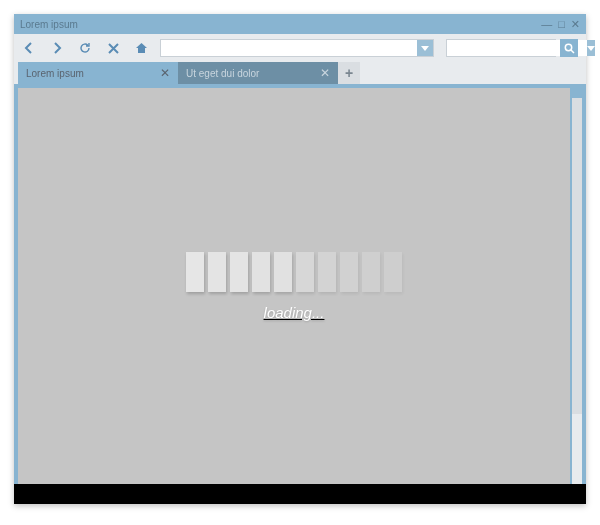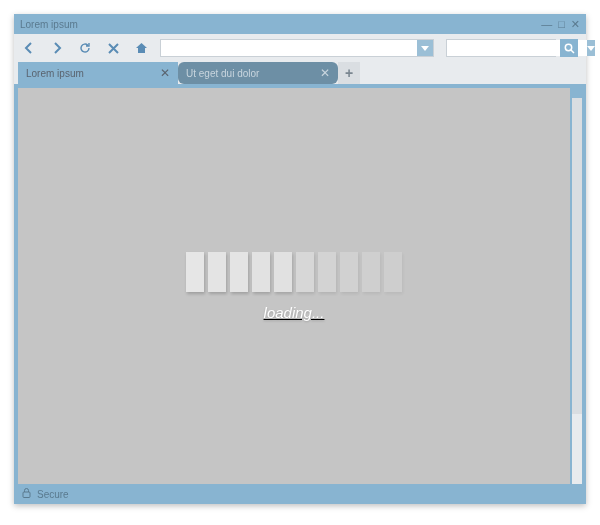--- a/index.html
+++ b/index.html
@@ -17,21 +17,21 @@
 .url-bar input { flex:1; border:none; outline:none; font-size:10px; padding:0 4px; }
 .url-drop { width:16px; background:#9bbfd6; display:flex; align-items:center; justify-content:center; cursor:pointer; }
 .url-drop svg { fill:#fff; }
 .search-group { display:flex; gap:4px; }
 .search-bar { width:110px; height:18px; background:#fff; border:1px solid #c9d0d6; display:flex; }
 .search-bar input { flex:1; border:none; outline:none; font-size:10px; padding:0 4px; }
 .search-btn { width:18px; height:18px; background:#88b4d1; display:flex; align-items:center; justify-content:center; cursor:pointer; }
 .tabstrip { height:22px; background:#e8ebee; display:flex; align-items:stretch; padding-left:4px; }
 .tab { display:flex; align-items:center; padding:0 8px; font-size:10px; gap:30px; }
 .tab.active { background:#88b4d1; color:#5a6470; width:160px; justify-content:space-between; }
-.tab.inactive { background:#6d8fa5; color:#c8d5de; width:160px; justify-content:space-between;border-radius:6px; }
+.tab.inactive { background:#6d8fa5; color:#c8d5de; width:160px; justify-content:space-between; }
 .tab .close { cursor:pointer; font-size:12px; }
 .newtab { width:22px; background:#dadee2; display:flex; align-items:center; justify-content:center; cursor:pointer; color:#7a8690; font-size:14px; font-weight:bold; }
 .content-wrap { position:relative; height:400px; background:#88b4d1; padding:4px 4px 0 4px; }
 .viewport { position:relative; width:calc(100% - 12px); height:100%; background:#c5c5c5; display:flex; flex-direction:column; align-items:center; justify-content:center;text-decoration:underline; }
 .scrollbar { position:absolute; right:4px; top:4px; width:10px; height:calc(100% - 4px); background:#d9dde1; }
 .scroll-thumb-top { position:absolute; top:0; width:100%; height:10px; background:#88b4d1; }
 .scroll-thumb-bot { position:absolute; bottom:0; width:100%; height:70px; background:#e8ebee; }
 .loader { display:flex; gap:4px; margin-bottom:12px; }
 .loader .bar { width:18px; height:40px; background:#e6e6e6; box-shadow:1px 2px 3px rgba(0,0,0,0.2); }
 .loader .bar.b1{opacity:1}.loader .bar.b2{opacity:.97}.loader .bar.b3{opacity:.94}.loader .bar.b4{opacity:.9}.loader .bar.b5{opacity:.85}.loader .bar.b6{opacity:.55}.loader .bar.b7{opacity:.45}.loader .bar.b8{opacity:.38}.loader .bar.b9{opacity:.32}.loader .bar.b10{opacity:.28}
@@ -135,21 +135,14 @@
         <div class="bar b10"></div>
       </div>
       <div class="loading-text">loading...</div>
     </div>
     <div class="scrollbar">
       <div class="scroll-thumb-top"></div>
       <div class="scroll-thumb-bot"></div>
     </div>
   </div>
 
-  <div class="statusbar">
-    <span><svg width="9" height="10" viewBox="0 0 9 10">
-          <rect x="1" y="4" width="7" height="5.5" rx="1" fill="none" stroke="#5a7a8f" stroke-width="1"></rect>
-          <path d="M2.5 4V2.5a2 2 0 0 1 4 0V4" fill="none" stroke="#5a7a8f" stroke-width="1"></path>
-        </svg></span>
-    <span>Secure</span>
-  </div>
 
 </div>
 
 </body></html>

